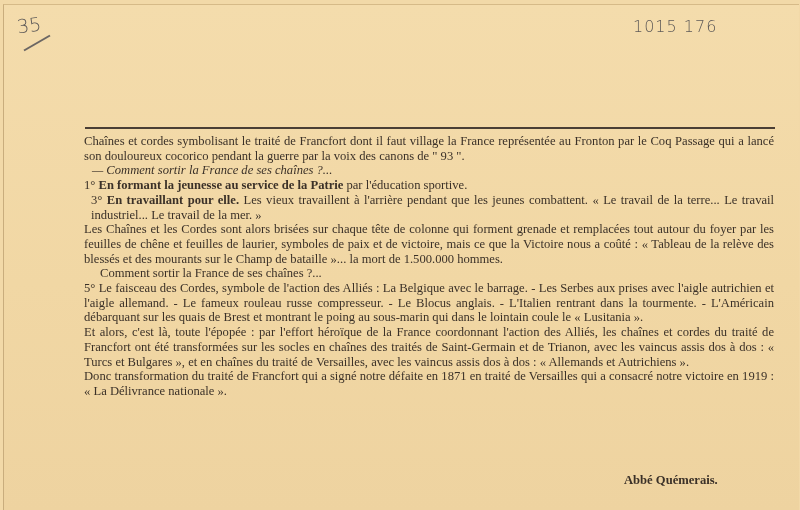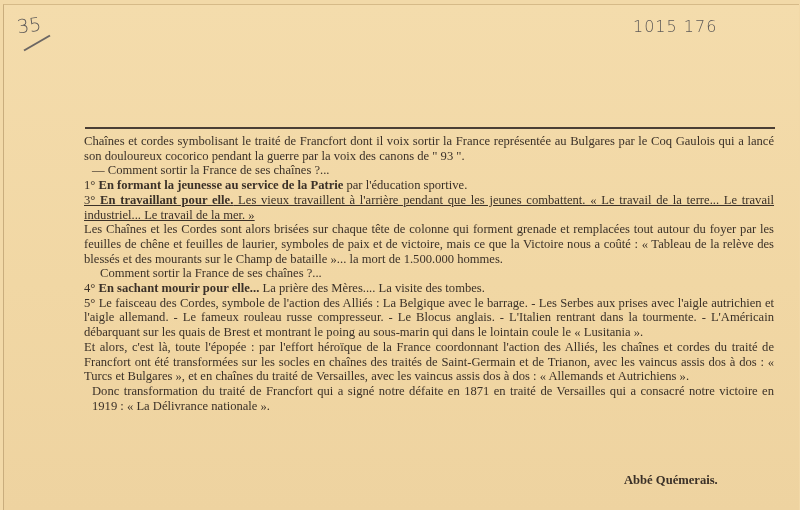--- a/index.html
+++ b/index.html
@@ -47,25 +47,24 @@
 
 <div class="card"></div>
 
 <div class="handnote note-left">35</div>
 <div class="note-left-slash"></div>
 <div class="handnote note-right">1015 176</div>
 
 <div class="rule"></div>
 
 <div class="text" id="body-text">
-    <p class="ind" style="text-indent: 0px; padding-left: 0px; margin-left: 0px;"><span>Chaînes et cordes symbolisant le traité de Francfort dont il voix sortir la </span><span>France représentée au Bulgares par le Coq Gaulois qui a lancé</span><span> son douloureux cocorico pendant la guerre par la voix des canons de " 93 ".</span></p>
-    <p class="ind" style="text-indent: 8px; padding-left: 0px; margin-left: 0px;"><span>— Comment sortir la France de ses chaînes ?...</span></p>
+    <p class="ind" style="text-indent: 0px; padding-left: 0px; margin-left: 0px;"><span>Chaînes et cordes symbolisant le traité de Francfort dont il faut village la </span><span>France représentée au Fronton par le Coq Passage qui a lancé</span><span> son douloureux cocorico pendant la guerre par la voix des canons de " 93 ".</span></p>
+    <p class="ind" style="text-indent: 8px; padding-left: 0px; margin-left: 0px; font-style: italic;"><span>— Comment sortir la France de ses chaînes ?...</span></p>
     <p class="ind" style="text-indent: 0px; padding-left: 0px; margin-left: 0px;"><span>1° </span><b>En formant la jeunesse au service de la Patrie</b><span> par l'éducation sportive.</span></p>
-    <p class="ind" style="text-indent: 0px; padding-left: 0px; margin-left: 0px; text-decoration: underline;"><span>3° </span><b>En travaillant pour elle.</b><span> Les vieux travaillent à l'arrière pendant que les jeunes combattent. « Le travail de la terre... Le travail industriel... Le travail de la mer. »</span></p>
+    <p class="ind" style="text-indent: 0px; padding-left: 0px; margin-left: 7px;"><span>3° </span><b>En travaillant pour elle.</b><span> Les vieux travaillent à l'arrière pendant que les jeunes combattent. « Le travail de la terre... Le travail industriel... Le travail de la mer. »</span></p>
     <p class="ind" style="text-indent: 0px; padding-left: 0px; margin-left: 0px;"><span>Les Chaînes et les Cordes sont alors brisées sur chaque tête de colonne qui forment grenade et remplacées tout autour du foyer par les feuilles de chêne et feuilles de laurier, symboles de paix et de victoire, mais ce que la Victoire nous a coûté : « Tableau de la relève des blessés et des mourants sur le Champ de bataille »... la mort de 1.500.000 hommes.</span></p>
     <p class="ind" style="text-indent: 0px; padding-left: 0px; margin-left: 16px;"><span>Comment sortir la France de ses chaînes ?...</span></p>
-    <p class="ind" style="text-indent: 0px; padding-left: 0px; margin-left: 0px;"><span>4° </span><b>En sachant mourir pour elle...</b><span> La prière des Mères.... La visite des tombes.</span></p>
     <p class="ind" style="text-indent: 0px; padding-left: 0px; margin-left: 0px;"><span>5° Le faisceau des Cordes, symbole de l'action des Alliés : La Belgique avec le barrage. - Les Serbes aux prises avec l'aigle autrichien et l'aigle allemand. - Le fameux rouleau russe compresseur. - Le Blocus anglais. - L'Italien rentrant dans la tourmente. - L'Américain débarquant sur les quais de Brest et montrant le poing au sous-marin qui dans le lointain coule le « Lusitania ».</span></p>
     <p class="ind" style="text-indent: 0px; padding-left: 0px; margin-left: 0px;"><span>Et alors, c'est là, toute l'épopée : par l'effort héroïque de la France coordonnant l'action des Alliés, les chaînes et cordes du traité de Francfort ont été transformées sur les socles en chaînes des traités de Saint-Germain et de Trianon, avec les vaincus assis dos à dos : « Turcs et Bulgares », et en chaînes du traité de Versailles, avec les vaincus assis dos à dos : « Allemands et Autrichiens ».</span></p>
-    <p class="ind" style="text-indent: 0px; padding-left: 0px; margin-left: 8px;"><span>Donc transformation du traité de Francfort qui a signé notre défaite en 1871 en traité de Versailles qui a consacré notre victoire en 1919 : « La Délivrance nationale ».</span></p>
+    <p class="ind" style="text-indent: 0px; padding-left: 0px; margin-left: 0px;"><span>Donc transformation du traité de Francfort qui a signé notre défaite en 1871 en traité de Versailles qui a consacré notre victoire en 1919 : « La Délivrance nationale ».</span></p>
   </div>
 
 <div class="signature">Abbé Quémerais.</div>
 
 </body></html>

